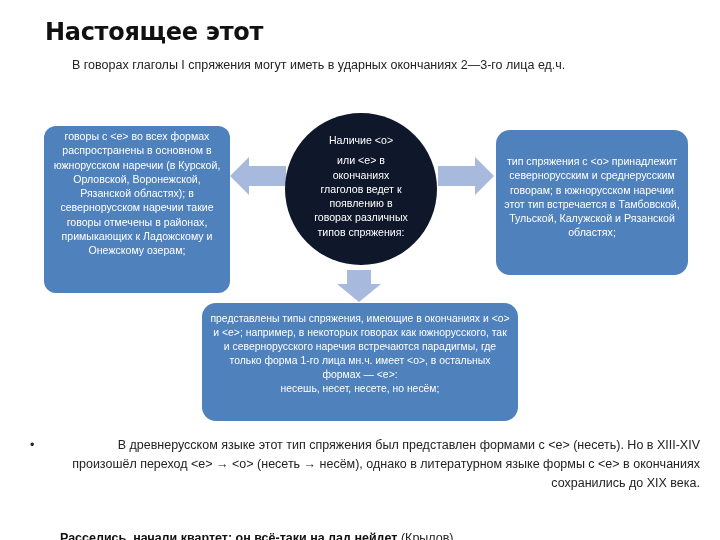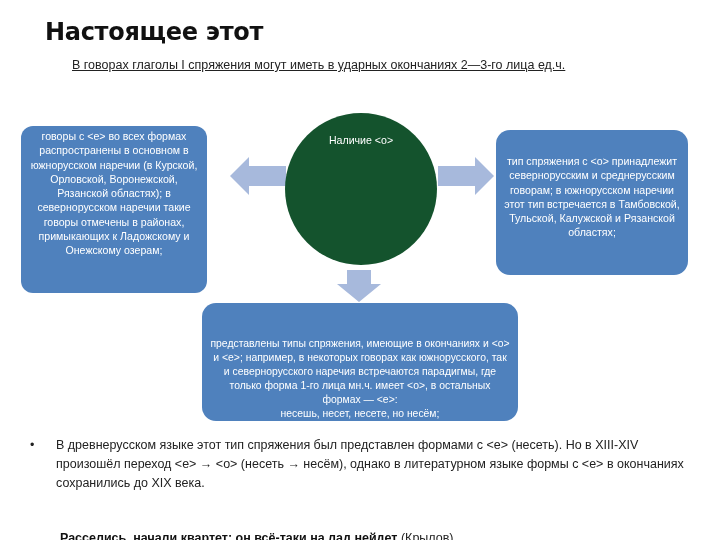--- a/index.html
+++ b/index.html
@@ -7,47 +7,47 @@
       width: 720px; height: 540px; background: #ffffff; position: relative; overflow: hidden;
       font-family: "Liberation Sans", "DejaVu Sans", sans-serif; color: #111;
     }
     .title {
       position: absolute; left: 45px; top: 18px;
       font-family: "DejaVu Sans", sans-serif; font-weight: bold; font-size: 24px; color: #111;
       letter-spacing: -0.3px;
     }
     .intro {
       position: absolute; left: 72px; top: 56px; width: 630px;
-      font-size: 12.5px; line-height: 19px; color: #222; text-decoration: underline;
+      font-size: 12.5px; line-height: 19px; color: #222;
     }
     .intro .bold { font-weight: bold; color: #111; }
     .box {
       position: absolute; background: #4f81bd; color: #ffffff;
       border-radius: 14px; text-align: center; font-size: 10.6px; line-height: 14.3px;
       box-sizing: border-box;
     }
-    .box-left { left: 21px; top: 126px; width: 186px; height: 167px; padding: 3px 4px; border-radius: 12px; }
+    .box-left { left: 44px; top: 126px; width: 186px; height: 167px; padding: 3px 4px; border-radius: 12px; }
     .box-right { left: 496px; top: 130px; width: 192px; height: 145px; padding: 24px 6px 0 6px; text-align: center; }
     .circle {
       position: absolute; left: 285px; top: 113px; width: 152px; height: 152px;
-      border-radius: 50%; background: #14532d; color: #fff; text-align: center;
+      border-radius: 50%; background: #0f172a; color: #fff; text-align: center;
       font-size: 10.6px; line-height: 14.3px; box-sizing: border-box; padding: 20px 26px 0 26px;
     }
     .circle .l1 { margin-bottom: 6px; }
     .box-bottom {
-      left: 202px; top: 303px; width: 316px; height: 118px; padding: 34px 8px 0 8px; font-size: 10.4px; line-height: 14px;
+      left: 202px; top: 303px; width: 316px; height: 118px; padding: 9px 8px 0 8px; font-size: 10.4px; line-height: 14px;
     }
     .box-bottom .bold { font-weight: normal; }
     .arrow { position: absolute; }
     .bullet-block {
       position: absolute; left: 30px; top: 436px; width: 670px;
       font-size: 12.5px; line-height: 19px; color: #222;
     }
     .bullet-dot { position: absolute; left: 0; top: 0; }
-    .bullet-text { margin-left: 26px; }
+    .bullet-text { margin-left: 26px; text-align: right; }
     .quote { margin-left: 30px; margin-top: 36px; }
     .quote .bold { font-weight: bold; color: #111; }
   </style>
 </head>
 <body>
 
 <div class="title">Настоящее этот</div>
 
 <div class="intro">
   <div>В говорах глаголы I спряжения могут иметь в ударных окончаниях 2—3-го лица ед.ч.</div>
@@ -56,20 +56,21 @@
 <div class="box box-left">
   <span>говоры с &lt;е&gt; во всех формах распространены в основном в южнорусском наречии (в Курской, Орловской, Воронежской, Рязанской областях); в севернорусском наречии такие говоры отмечены в районах, примыкающих к Ладожскому и Онежскому озерам;</span>
 </div>
 
 <svg class="arrow" style="left:230px; top:155px;" width="56" height="42" viewBox="0 0 56 42">
   <polygon points="0,21 19,2 19,11 56,11 56,31 19,31 19,40" fill="#a7b9dc"></polygon>
 </svg>
 
 <div class="circle">
   <div class="l1">Наличие &lt;о&gt;</div>
+  <div>или &lt;е&gt; в окончаниях глаголов ведет к появлению в говорах различных типов спряжения:</div>
 </div>
 
 <svg class="arrow" style="left:438px; top:155px;" width="56" height="42" viewBox="0 0 56 42">
   <polygon points="56,21 37,2 37,11 0,11 0,31 37,31 37,40" fill="#a7b9dc"></polygon>
 </svg>
 
 <div class="box box-right">
   <span>тип спряжения с &lt;о&gt; принадлежит севернорусским и среднерусским говорам; в южнорусском наречии этот тип встречается в Тамбовской, Тульской, Калужской и Рязанской областях;</span>
 </div>
 

